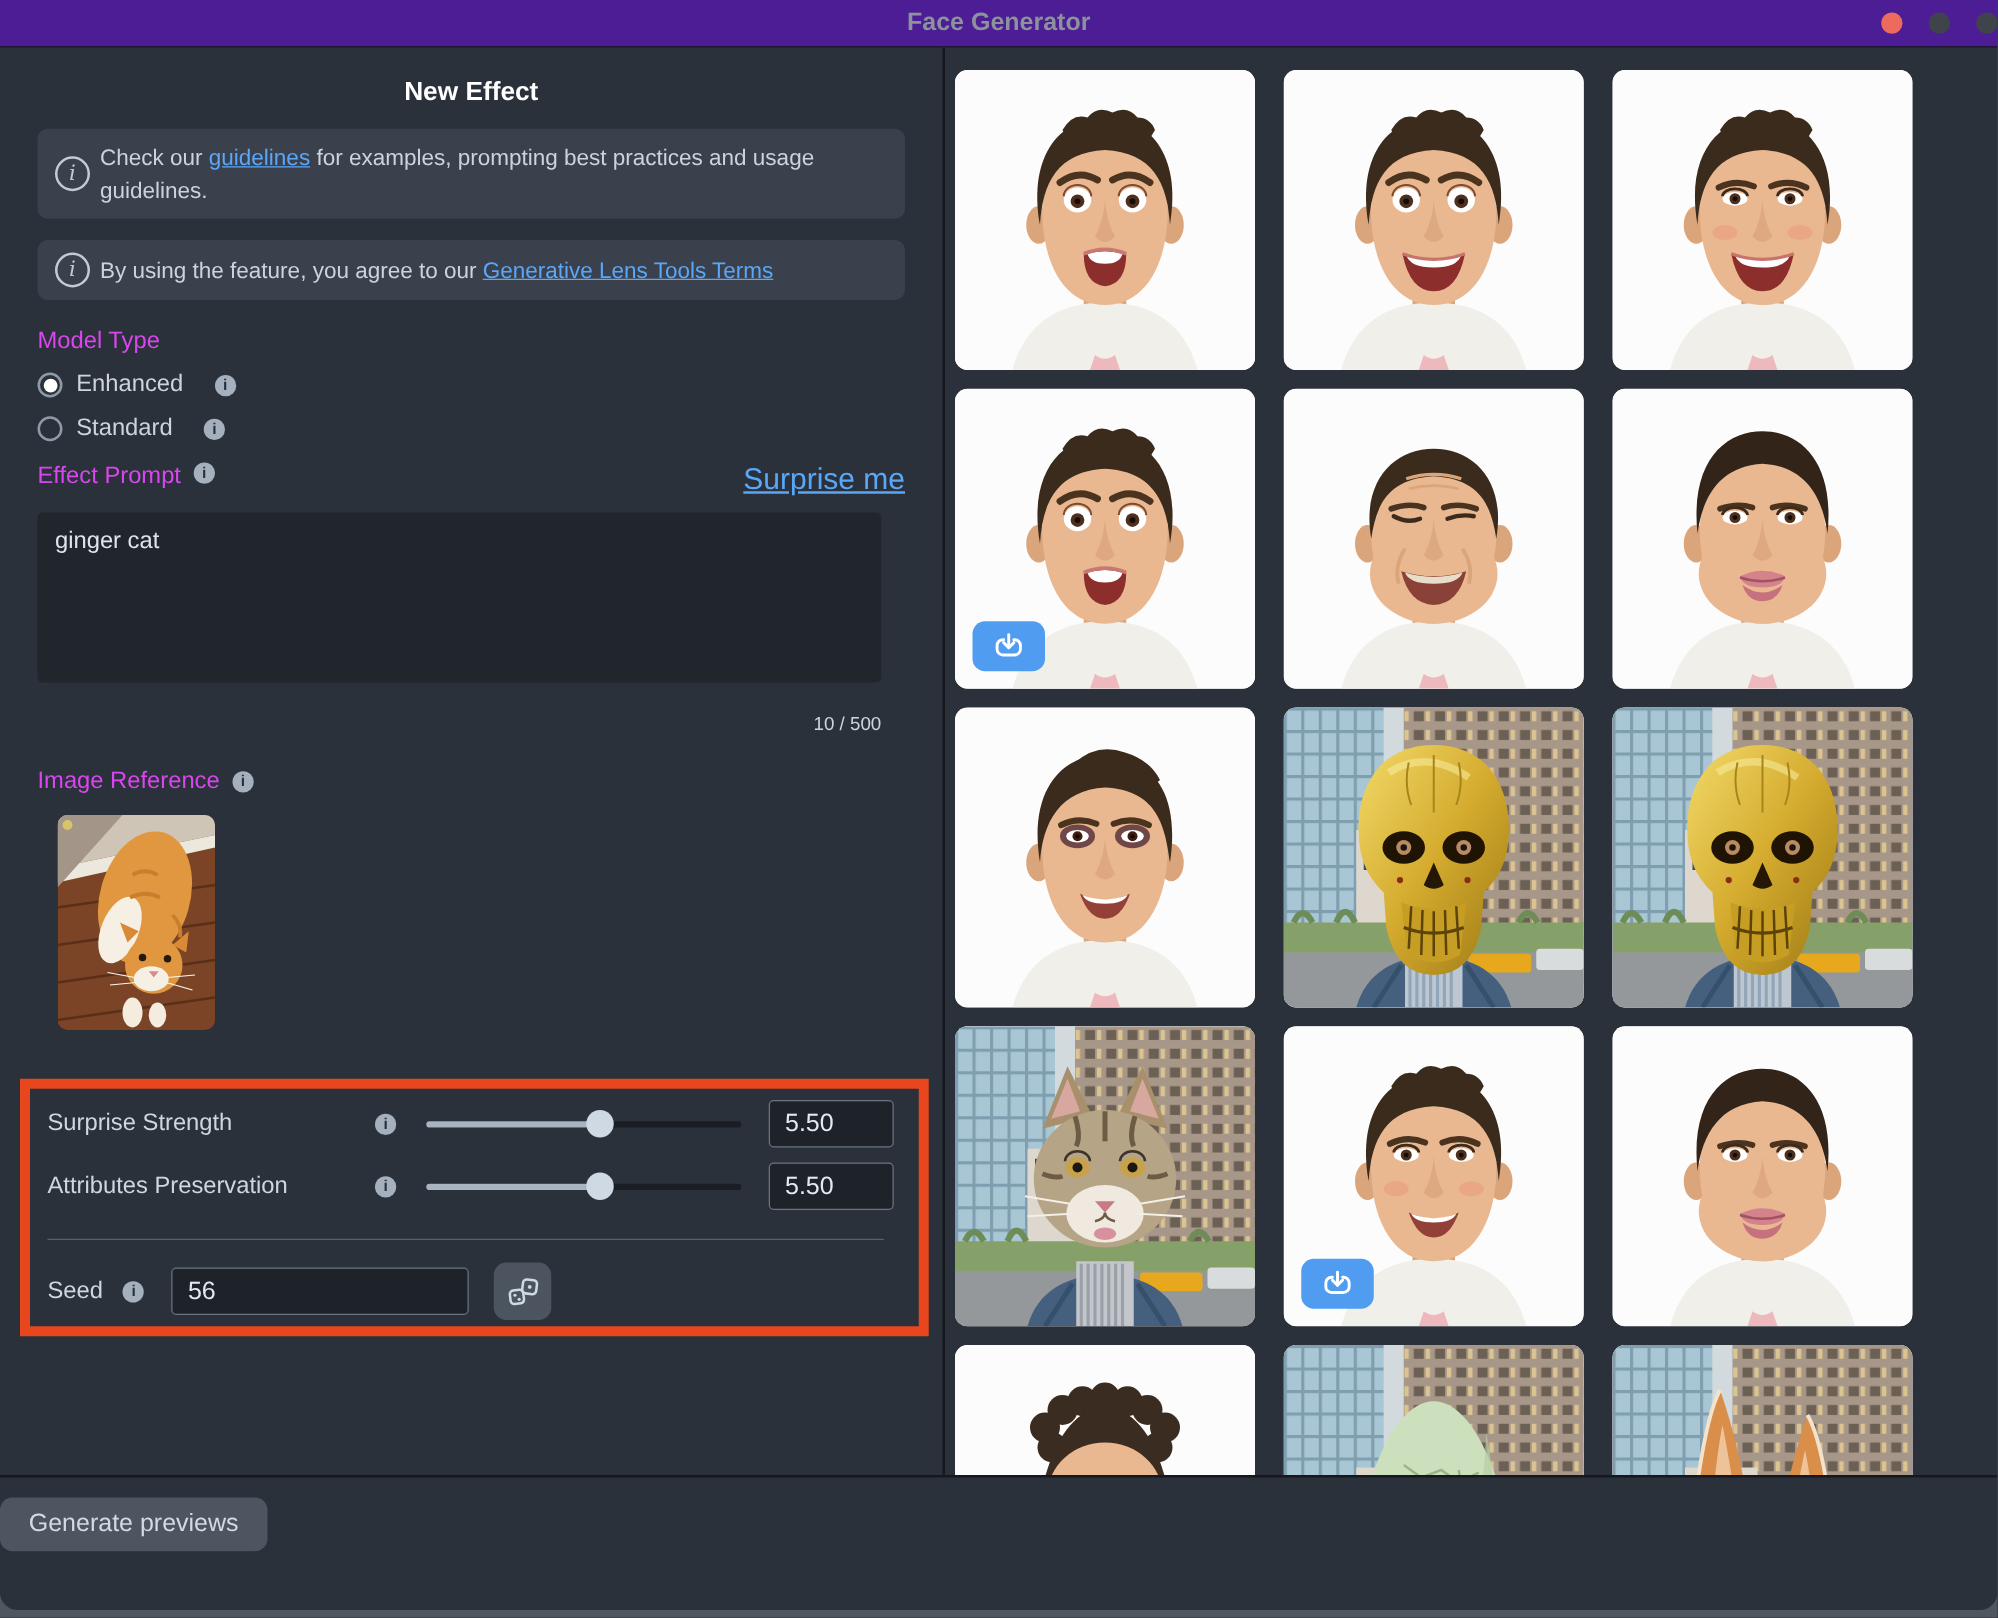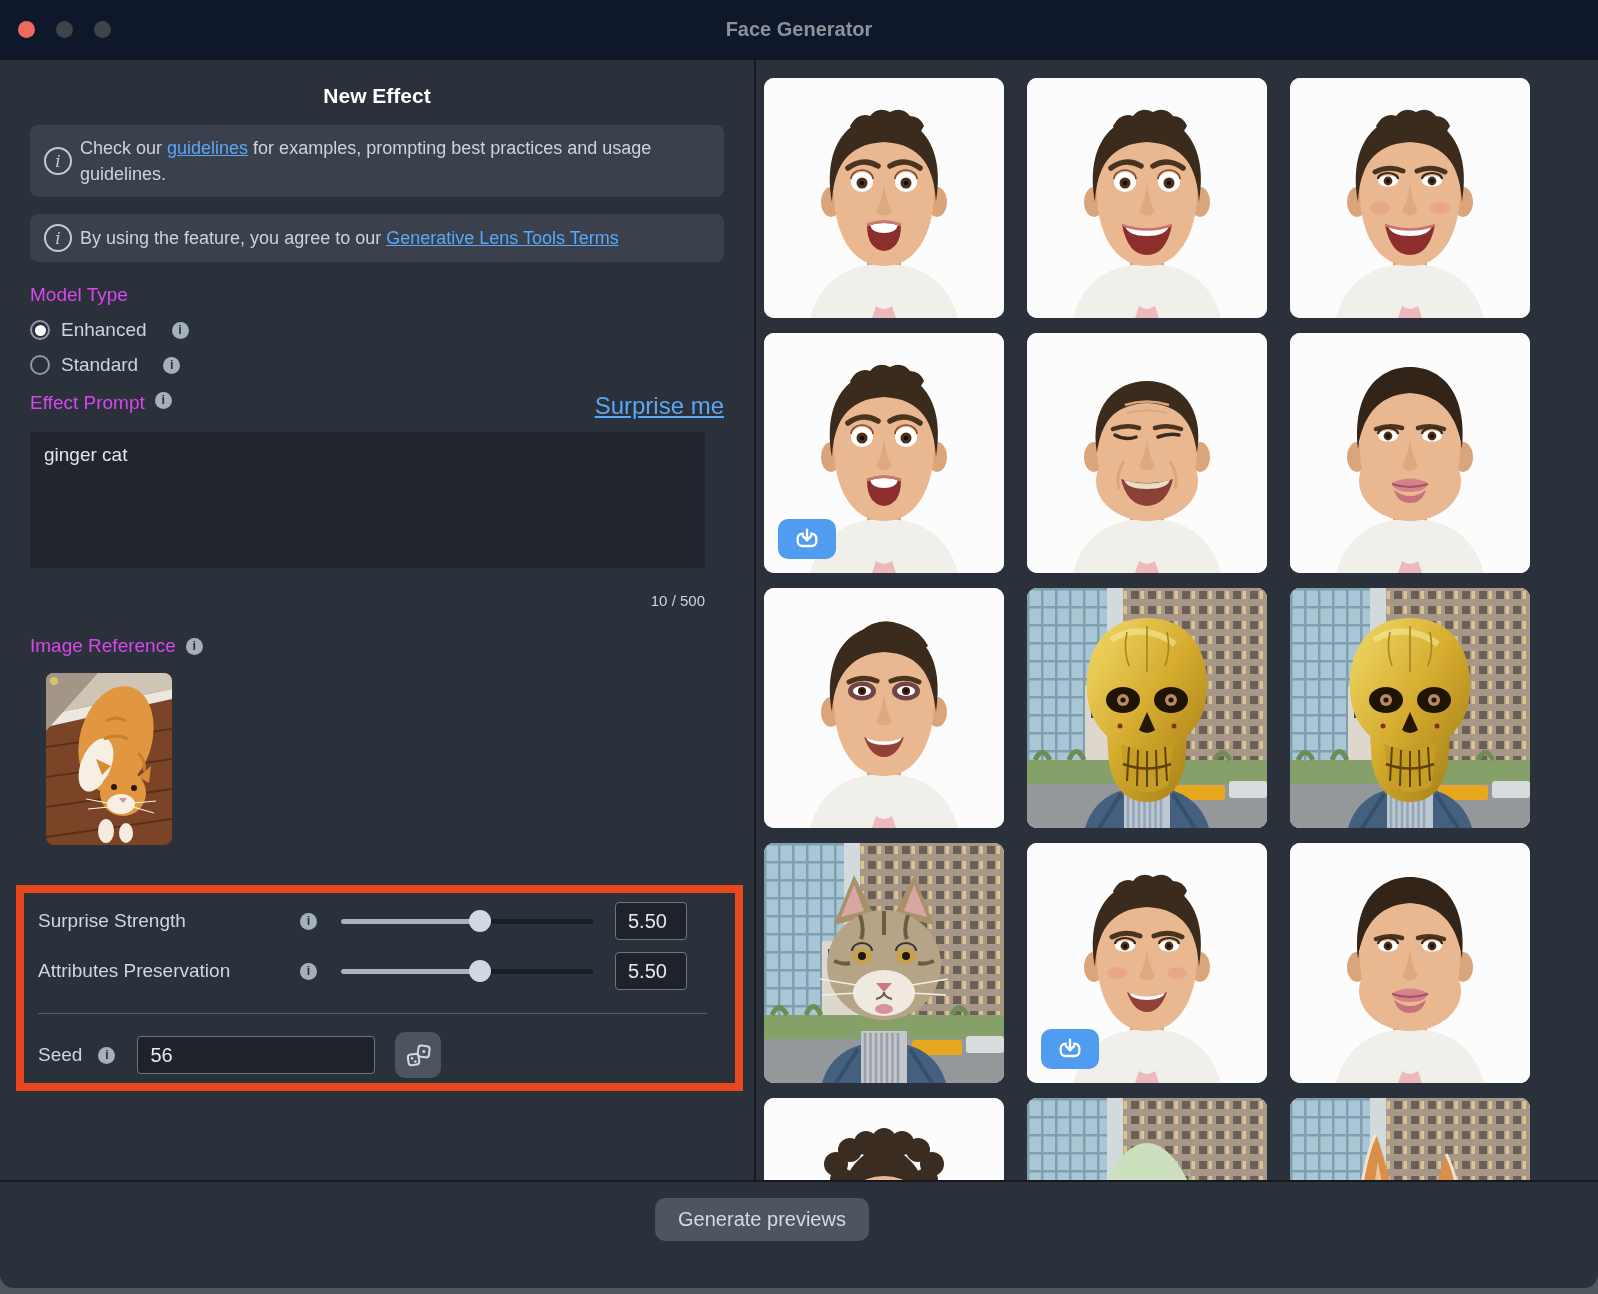--- a/index.html
+++ b/index.html
@@ -1,21 +1,21 @@
 <!DOCTYPE html>
 <html><head>
 <meta charset="utf-8">
 <style>
   * { margin:0; padding:0; box-sizing:border-box; }
   html,body { width:1598px; height:1294px; }
   body { background:#50565e; font-family:"Liberation Sans", sans-serif; }
   .window { width:1598px; height:1288px; background:#2b313a; border-radius:0 0 14px 14px; overflow:hidden; display:flex; flex-direction:column; }
 
   
-  .titlebar { height:60px; background:#0f172a; border-bottom:1px solid #121418; display:flex; align-items:center; position:relative; flex:none; }
+  .titlebar { height:38px; background:#4c1d95; border-bottom:1px solid #121418; display:flex; align-items:center; position:relative; flex:none;justify-content:flex-end; }
   .traffic { display:flex; gap:21px; margin-left:18px; }
   .tl { width:17px; height:17px; border-radius:50%; }
   .tl.red { background:#ed6b5e; }
   .tl.dim { background:#3f444b; }
   .win-title { position:absolute; left:0; right:0; text-align:center; font-size:20px; font-weight:bold; color:#8b929c; }
 
   
   .main { flex:1; display:flex; min-height:0; }
   .left-panel { width:754px; flex:none; padding:0 30px; position:relative; }
   .v-divider { width:2px; background:#16181d; flex:none; }
@@ -55,39 +55,39 @@
   .highlight { position:absolute; left:16px; right:11px; top:825px; height:206px; border:8px solid #e8471d; }
   .hl-inner { padding:8px 28px 0 14px; height:100%; }
   .slider-row { display:flex; align-items:center; height:40px; }
   .slider-row + .slider-row { margin-top:10px; }
   .ctl-label { width:250px; font-size:19px; color:#cfd6df; flex:none; }
   .slider-row .info-filled { margin-left:12px; }
   .slider { position:relative; width:252px; height:22px; margin-left:24px; flex:none; cursor:pointer; }
   .slider .track { position:absolute; left:0; right:0; top:8.5px; height:5px; border-radius:3px; background:#1a1e24; }
   .slider .fill { position:absolute; left:0; top:8.5px; height:5px; border-radius:3px; background:#a7b4c2; }
   .slider .thumb { position:absolute; top:0; width:22px; height:22px; border-radius:50%; background:#cfd9e3; transform:translateX(-50%); }
-  .value-box { margin-left:22px; width:72px; height:38px; background:#1e232a; border:1px solid #6a7482; border-radius:4px;
+  .value-box { margin-left:22px; width:100px; height:38px; background:#1e232a; border:1px solid #6a7482; border-radius:4px;
     color:#e4e9f0; font-size:20px; line-height:36px; padding-left:12px; flex:none; }
   .hl-divider { margin-top:22px; height:1px; background:#566070; }
   .seed-row { margin-top:18px; display:flex; align-items:center; }
   .seed-row .info-filled { margin-left:16px; }
   .seed-input { margin-left:22px; width:238px; height:38px; background:#1e232a; border:1px solid #6a7482; border-radius:4px;
     color:#e4e9f0; font-size:20px; padding-left:12px; font-family:"Liberation Sans", sans-serif; }
   .dice-btn { margin-left:20px; width:46px; height:46px; background:#4c555f; border:none; border-radius:10px;
     display:flex; align-items:center; justify-content:center; cursor:pointer; }
 
   
   .preview-grid { display:grid; grid-template-columns:repeat(3, 240px); gap:15px 23px; padding:18px 0 0 8px; }
   .card { position:relative; width:240px; height:240px; border-radius:10px; overflow:hidden; background:#fff; cursor:pointer; }
   .card svg { display:block; }
   .dl-btn { position:absolute; left:14px; bottom:14px; width:58px; height:40px; background:#4f9cf0; border:none; border-radius:10px;
     display:flex; align-items:center; justify-content:center; cursor:pointer; }
 
   
-  .bottombar { height:108px; flex:none; border-top:2px solid #16181d; display:flex; justify-content:center; }
+  .bottombar { height:108px; flex:none; border-top:2px solid #16181d; display:flex; justify-content:flex-start; }
   .generate-btn { margin-top:16px; margin-right:74px; height:43px; padding:0 23px; background:#4d5560; color:#d3dae2;
     font-size:20px; border:none; border-radius:10px; cursor:pointer; font-family:"Liberation Sans", sans-serif; }
 </style>
 </head>
 <body>
 
 <div class="window">
 
   <div class="titlebar">
     <div class="traffic">

